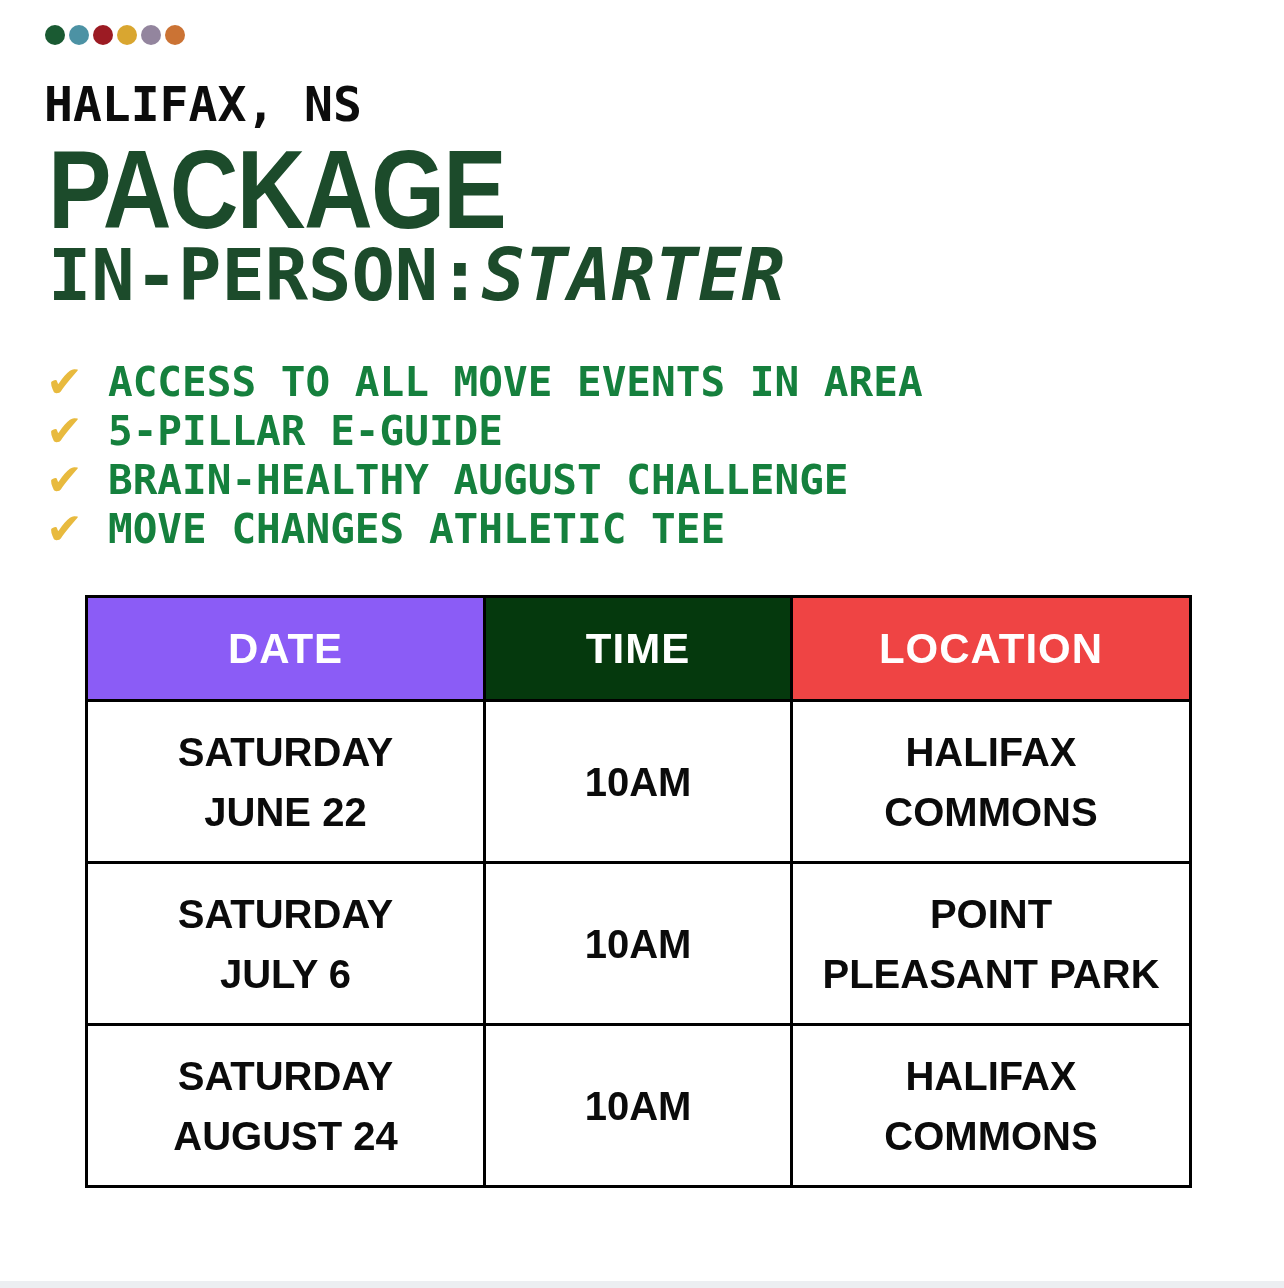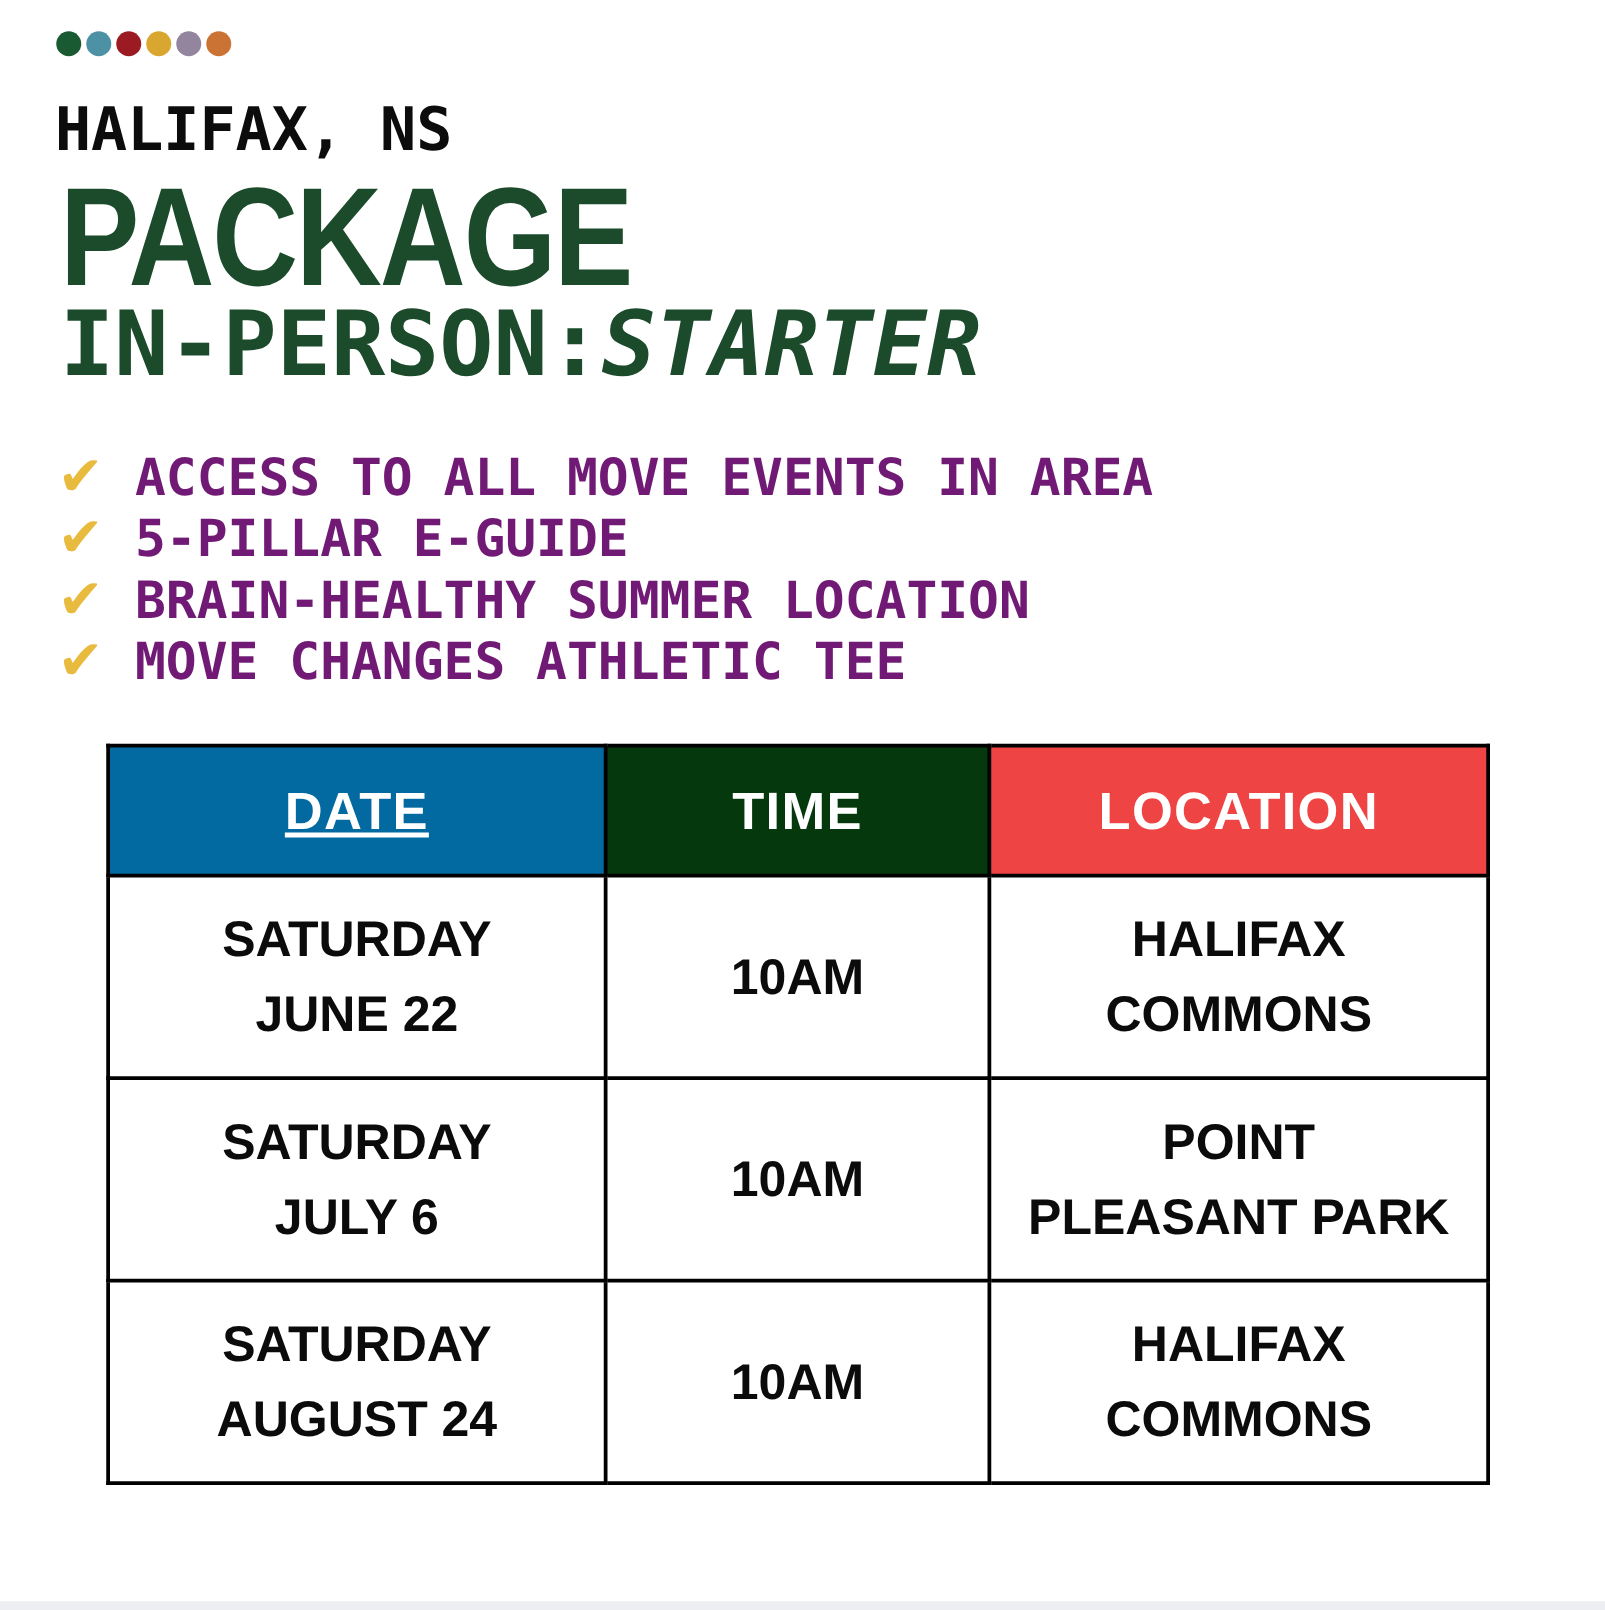--- a/index.html
+++ b/index.html
@@ -91,21 +91,21 @@
     font-family: "DejaVu Sans", sans-serif;
     font-weight: 700;
     font-size: 44px;
     line-height: 1;
     color: #e8ba3e;
   }
   .checklist .itemtext {
     font-family: "DejaVu Sans Mono", monospace;
     font-weight: 700;
     font-size: 41px;
-    color: #701a75;
+    color: #15803d;
     white-space: nowrap;
   }
 
   
   .schedule {
     position: absolute;
     left: 85px;
     top: 595px;
     border-collapse: collapse;
     table-layout: fixed;
@@ -172,37 +172,37 @@
       <li>
         <span class="check" style="color: rgb(232, 186, 62);">✔</span>
         <span class="itemtext">ACCESS TO ALL MOVE EVENTS IN AREA</span>
       </li>
       <li>
         <span class="check" style="color: rgb(232, 186, 62);">✔</span>
         <span class="itemtext">5-PILLAR E-GUIDE</span>
       </li>
       <li>
         <span class="check" style="color: rgb(232, 186, 62);">✔</span>
-        <span class="itemtext">BRAIN-HEALTHY SUMMER LOCATION</span>
+        <span class="itemtext">BRAIN-HEALTHY AUGUST CHALLENGE</span>
       </li>
       <li>
         <span class="check" style="color: rgb(232, 186, 62);">✔</span>
         <span class="itemtext">MOVE CHANGES ATHLETIC TEE</span>
       </li>
     </ul>
 
   <table class="schedule">
     <colgroup>
       <col class="col-date">
         <col class="col-time">
         <col class="col-location">
     </colgroup>
     <thead>
       <tr>
-          <th style="background: #0369a1; text-decoration: underline;">DATE</th>
+          <th style="background: #8b5cf6;">DATE</th>
           <th style="background: rgb(5, 57, 13);">TIME</th>
           <th style="background: #ef4444;">LOCATION</th>
         </tr>
     </thead>
     <tbody>
         <tr>
           <td>
             <div class="cell-line">SATURDAY</div>
             <div class="cell-line">JUNE 22</div>
           </td>

